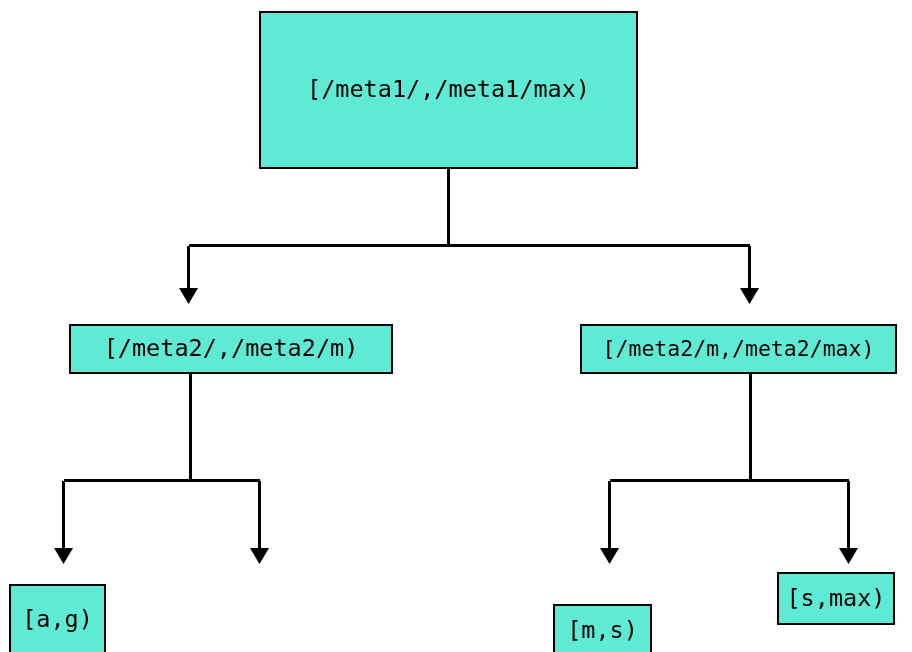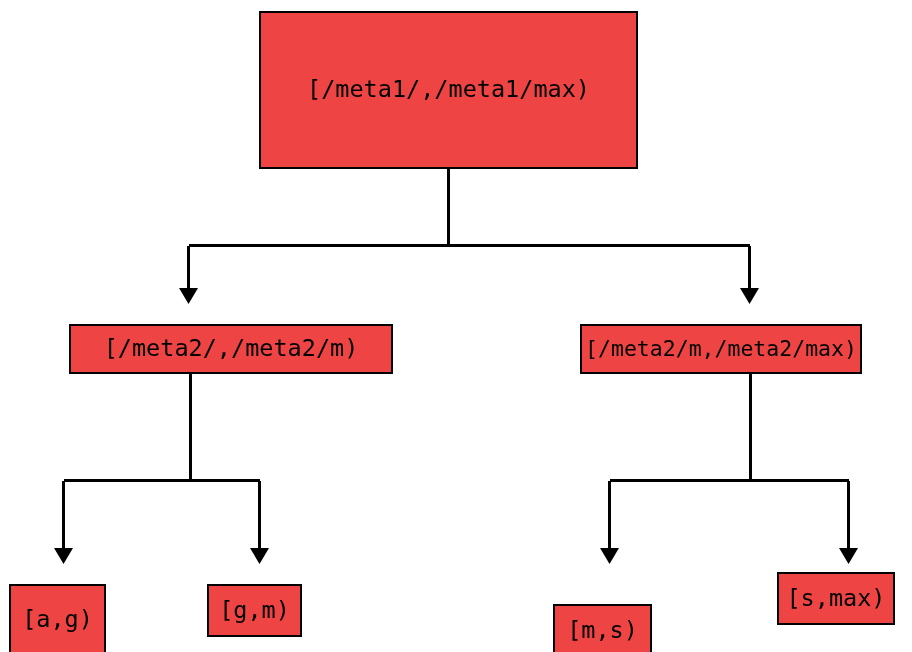--- a/index.html
+++ b/index.html
@@ -13,21 +13,21 @@
     width: 912px;
     height: 652px;
     background: #ffffff;
     overflow: hidden;
     font-family: "DejaVu Sans Mono", "Liberation Mono", monospace;
   }
   .node {
     position: absolute;
     box-sizing: border-box;
     border: 2px solid #000000;
-    background: #ef4444;
+    background: #5eead4;
     display: flex;
     align-items: center;
     justify-content: center;
     color: #000000;
     white-space: pre;
     letter-spacing: 0px;
   }
   .node-label {
     display: block;
     line-height: 1;
@@ -48,21 +48,21 @@
     top: 324px;
     width: 324px;
     height: 50px;
     margin-left: 48px;
   }
   #node-meta2-low .node-label { font-size: 23.5px; }
 
   #node-meta2-high {
     left: 580px;
     top: 324px;
-    width: 282px;
+    width: 317px;
     height: 50px;
   }
   #node-meta2-high .node-label { font-size: 21.5px; }
 
   
   #node-leaf-ag {
     left: 9px;
     top: 584px;
     width: 97px;
     height: 71px;
@@ -156,23 +156,20 @@
   </div>
 
   <div class="node" id="node-meta2-high">
     <span class="node-label">[/meta2/m,/meta2/max)</span>
   </div>
 
   <div class="node" id="node-leaf-ag">
     <span class="node-label">[a,g)</span>
   </div>
 
-  <div class="node" id="node-leaf-gm">
-    <span class="node-label">[g,m)</span>
-  </div>
 
   <div class="node" id="node-leaf-ms">
     <span class="node-label">[m,s)</span>
   </div>
 
   <div class="node" id="node-leaf-smax">
     <span class="node-label">[s,max)</span>
   </div>
 
 </div>

